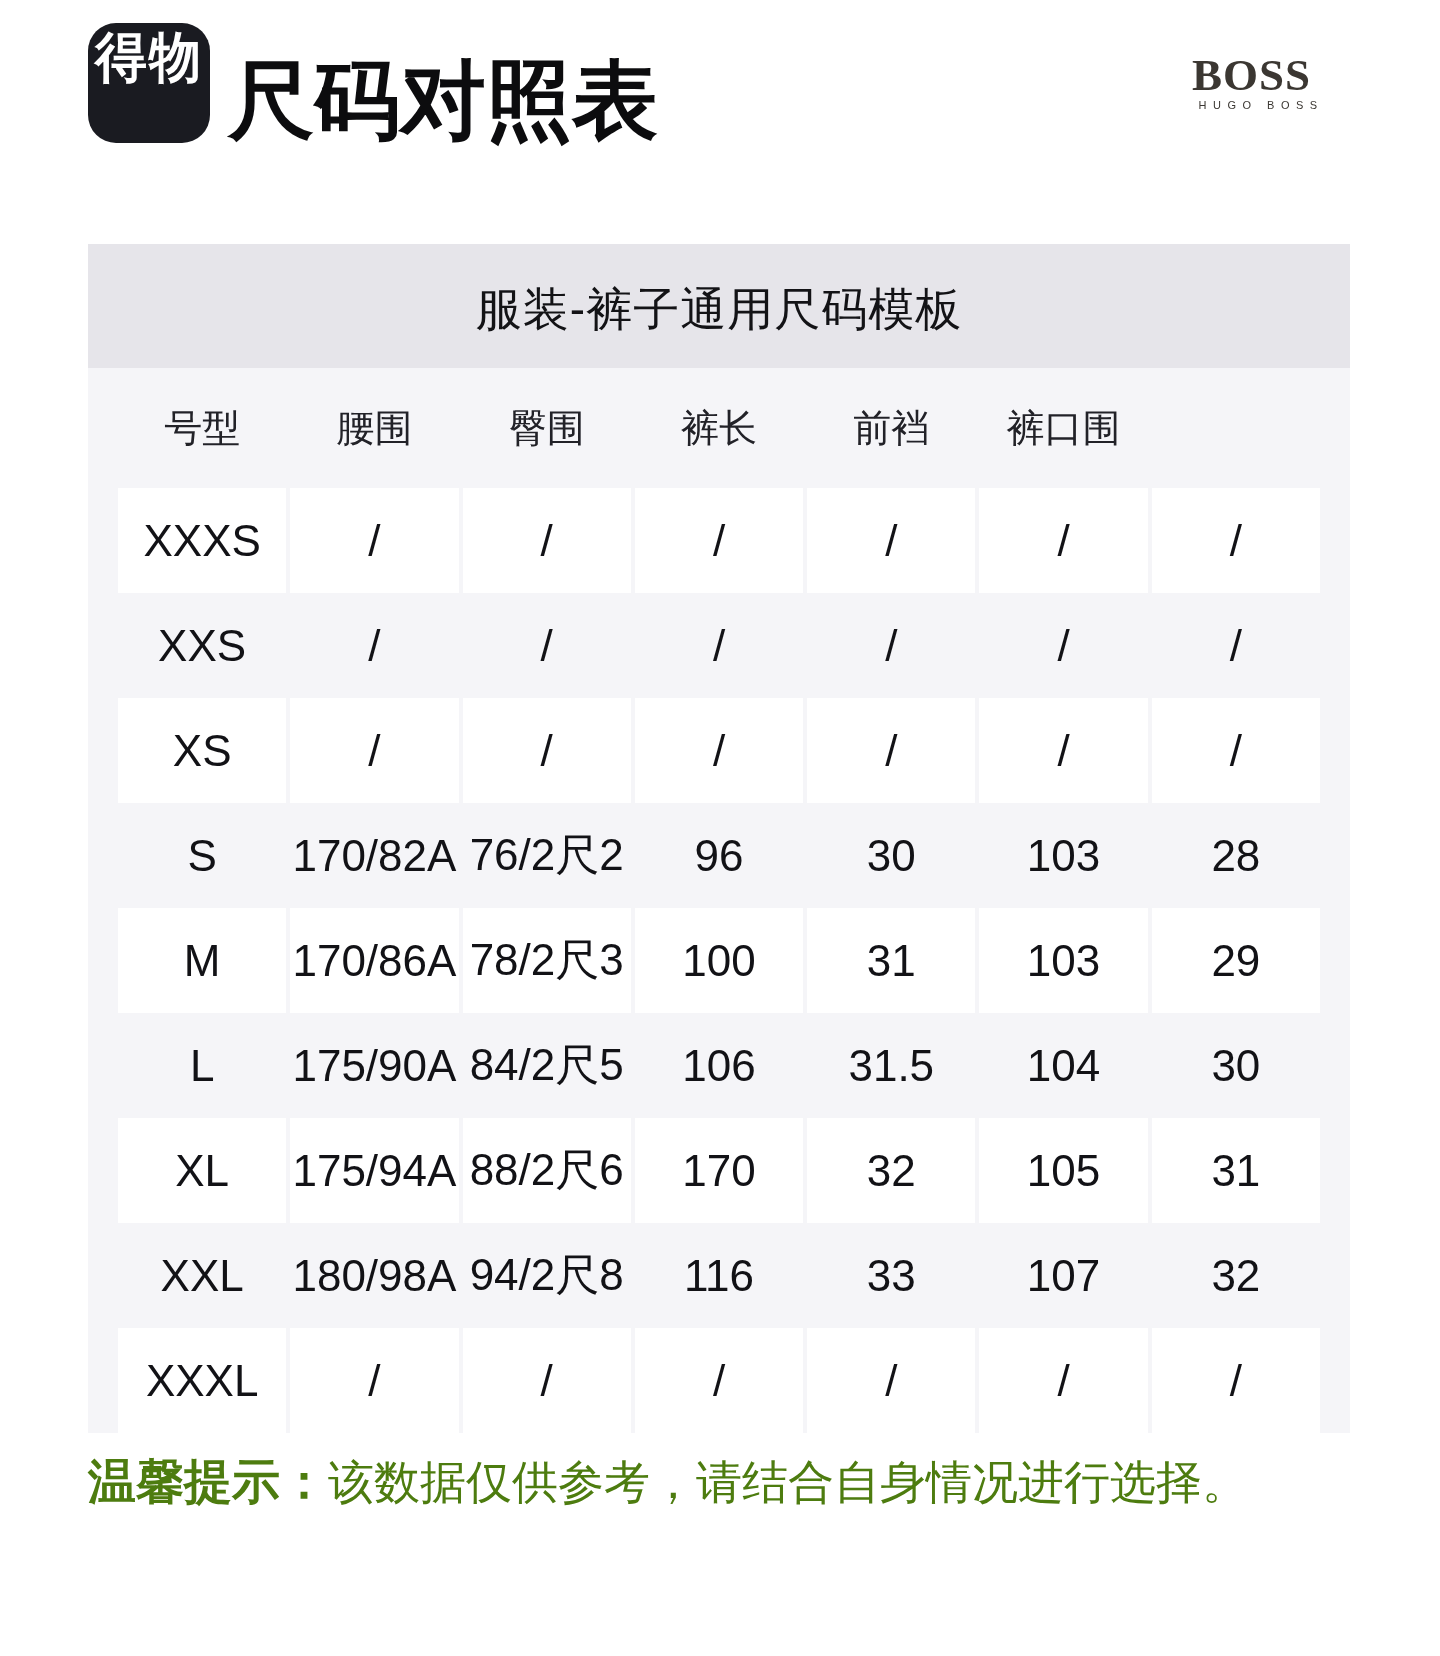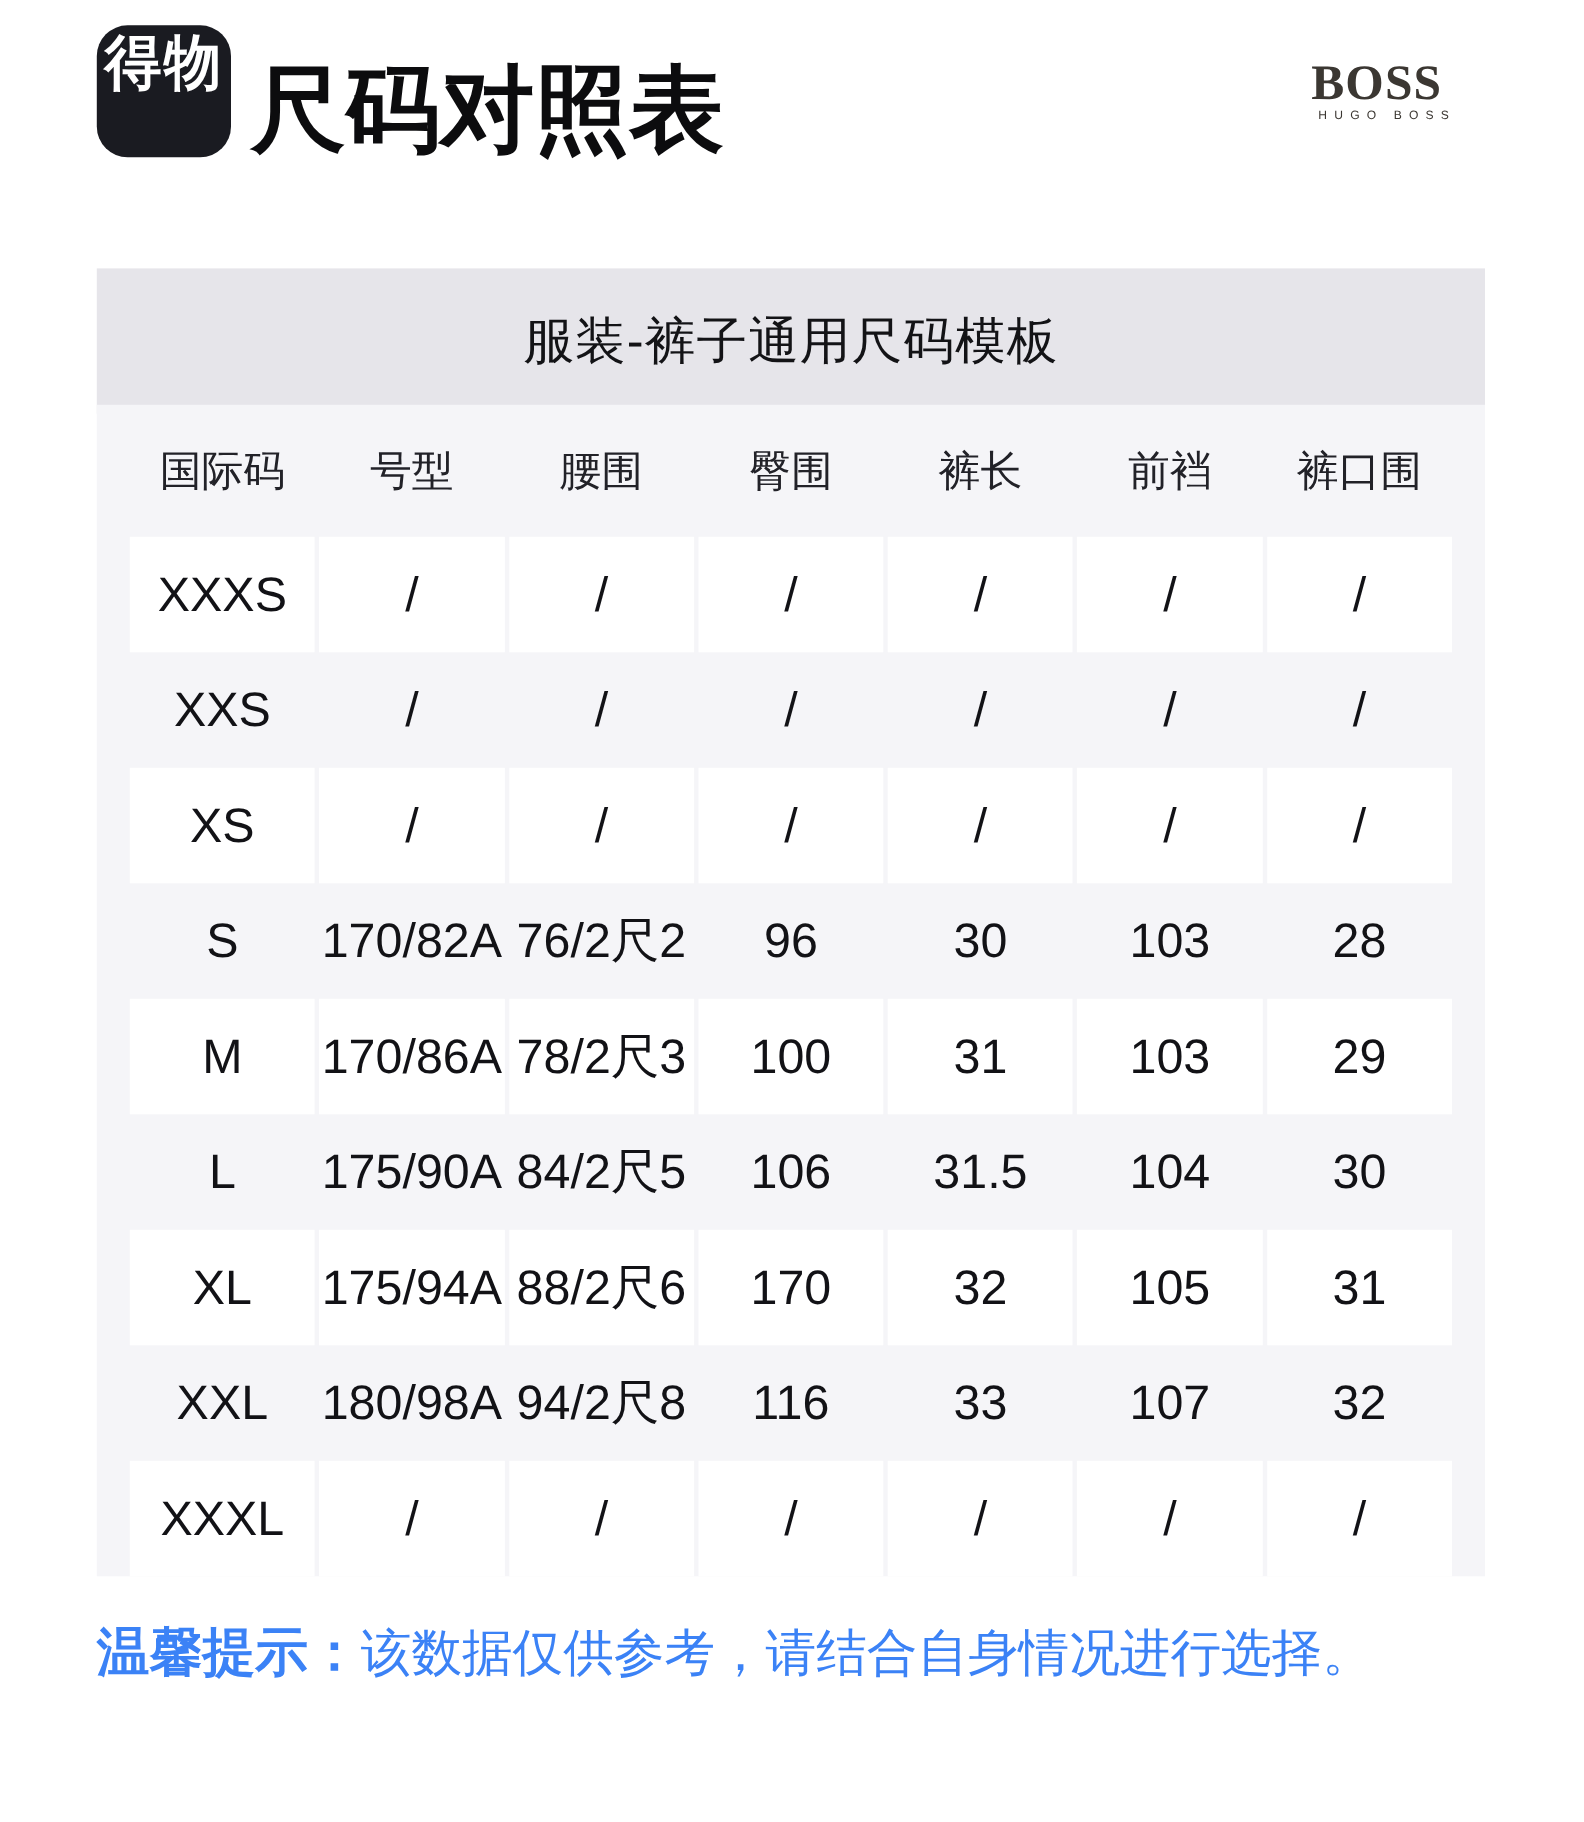--- a/index.html
+++ b/index.html
@@ -114,23 +114,22 @@
   .t-body-row.striped .t-cell {
     background: #ffffff;
   }
 
   
   .note {
     position: absolute;
     left: 88px; top: 1452px;
     font-size: 46px;
     line-height: 60px;
-    color: #3b82f6;
-    white-space: nowrap;
-    margin-top: 20px;
+    color: #4d7c0f;
+    white-space: nowrap;
   }
   .note .note-label {
     font-weight: 800;
     font-size: 48px;
   }
 </style>
 </head>
 <body>
 
 <div class="logo-tile">
@@ -142,21 +141,20 @@
   <div class="boss-subtitle">HUGO BOSS</div>
 </div>
 
 <div class="banner">
   <span class="banner-title">服装-裤子通用尺码模板</span>
 </div>
 
 <div class="size-table">
 
   <div class="t-row t-head">
-    <div class="t-cell">国际码</div>
     <div class="t-cell">号型</div>
     <div class="t-cell">腰围</div>
     <div class="t-cell">臀围</div>
     <div class="t-cell">裤长</div>
     <div class="t-cell">前裆</div>
     <div class="t-cell">裤口围</div>
   </div>
 
   <div class="t-row t-body-row striped">
     <div class="t-cell">XXXS</div>

